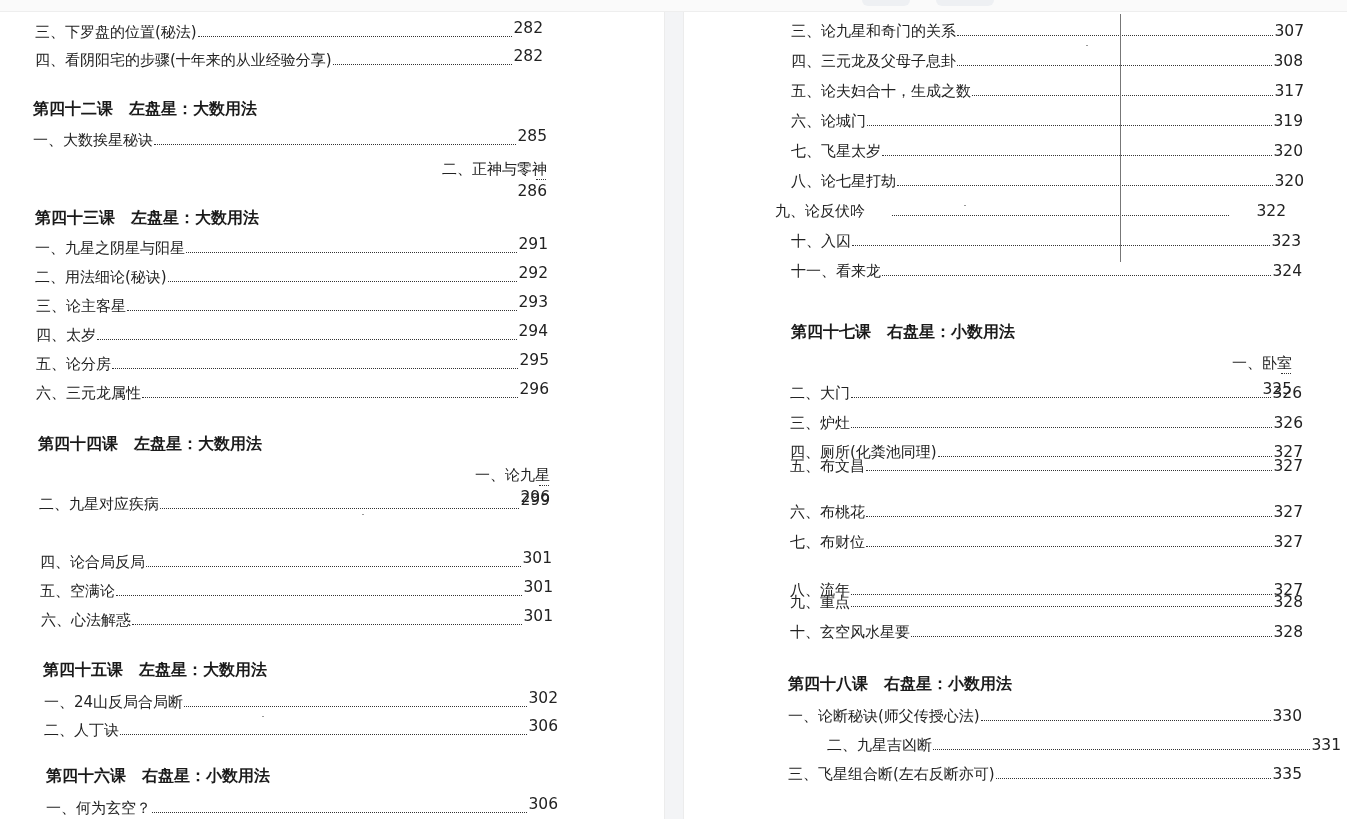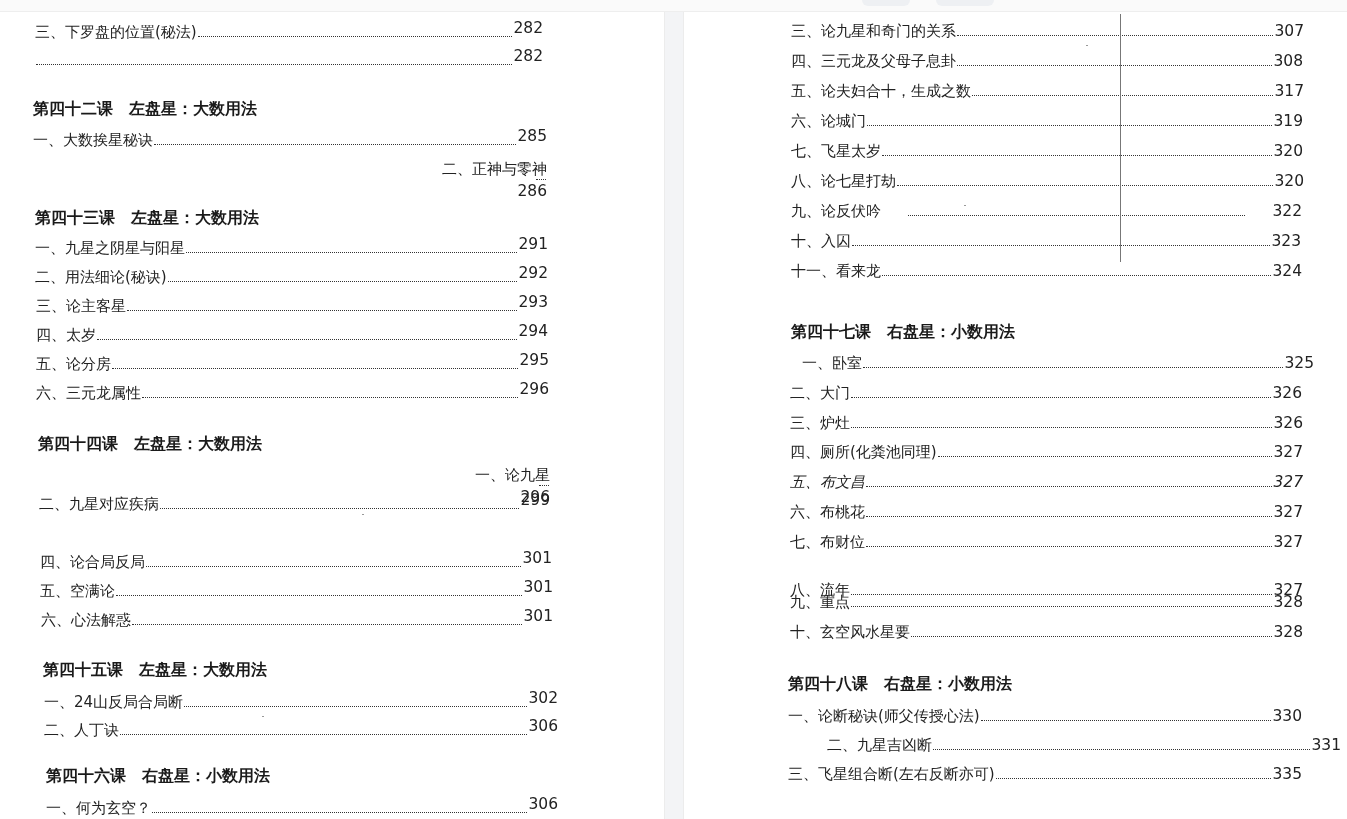--- a/index.html
+++ b/index.html
@@ -34,20 +34,21 @@
   <div class="row cut" style="left:35px;top:-6px;width:200px;">
     <span class="t">二、(partially hidden)</span>
   </div>
 
   <div class="row" style="left:35px;top:22px;width:508px;">
     <span class="t">三、下罗盘的位置(秘法)</span>
     <span class="d"></span>
     <span class="p">282</span>
   </div>
   <div class="row" style="left:35px;top:50px;width:508px;">
+    <span class="t">四、看阴阳宅的步骤(十年来的从业经验分享)</span>
     <span class="d"></span>
     <span class="p">282</span>
   </div>
 
   <div class="hd" style="left:33px;top:99px;">
     <span>第四十二课</span><span class="gap"></span><span>左盘星：大数用法</span>
   </div>
   <div class="row" style="left:33px;top:130px;width:514px;">
     <span class="t">一、大数挨星秘诀</span>
     <span class="d"></span>
@@ -175,60 +176,60 @@
   <div class="row" style="left:108px;top:141px;width:512px;">
     <span class="t">七、飞星太岁</span>
     <span class="d"></span>
     <span class="p">320</span>
   </div>
   <div class="row" style="left:108px;top:171px;width:513px;">
     <span class="t">八、论七星打劫</span>
     <span class="d"></span>
     <span class="p">320</span>
   </div>
-  <div class="row" style="left:108px;top:201px;width:511px;gap:26px;">
+  <div class="row" style="left:92px;top:201px;width:511px;gap:26px;">
     <span class="t">九、论反伏吟</span>
     <span class="d"></span>
     <span class="p">322</span>
   </div>
   <div class="row" style="left:108px;top:231px;width:510px;">
     <span class="t">十、入囚</span>
     <span class="d"></span>
     <span class="p">323</span>
   </div>
   <div class="row" style="left:108px;top:261px;width:511px;">
     <span class="t">十一、看来龙</span>
     <span class="d"></span>
     <span class="p">324</span>
   </div>
 
   <div class="hd" style="left:108px;top:322px;">
     <span>第四十七课</span><span class="gap"></span><span>右盘星：小数用法</span>
   </div>
-  <div class="row" style="left:119px;top:353px;width:512px;">
+  <div class="row" style="left:97px;top:353px;width:512px;flex-direction:column;">
     <span class="t">一、卧室</span>
     <span class="d"></span>
     <span class="p">325</span>
   </div>
   <div class="row" style="left:107px;top:383px;width:512px;">
     <span class="t">二、大门</span>
     <span class="d"></span>
     <span class="p">326</span>
   </div>
   <div class="row" style="left:107px;top:413px;width:513px;">
     <span class="t">三、炉灶</span>
     <span class="d"></span>
     <span class="p">326</span>
   </div>
   <div class="row" style="left:107px;top:442px;width:513px;">
     <span class="t">四、厕所(化粪池同理)</span>
     <span class="d"></span>
     <span class="p">327</span>
   </div>
-  <div class="row" style="left:107px;top:472px;width:513px;font-style:italic;">
+  <div class="row" style="left:107px;top:456px;width:513px;">
     <span class="t">五、布文昌</span>
     <span class="d"></span>
     <span class="p">327</span>
   </div>
   <div class="row" style="left:107px;top:502px;width:513px;">
     <span class="t">六、布桃花</span>
     <span class="d"></span>
     <span class="p">327</span>
   </div>
   <div class="row" style="left:107px;top:532px;width:513px;">

